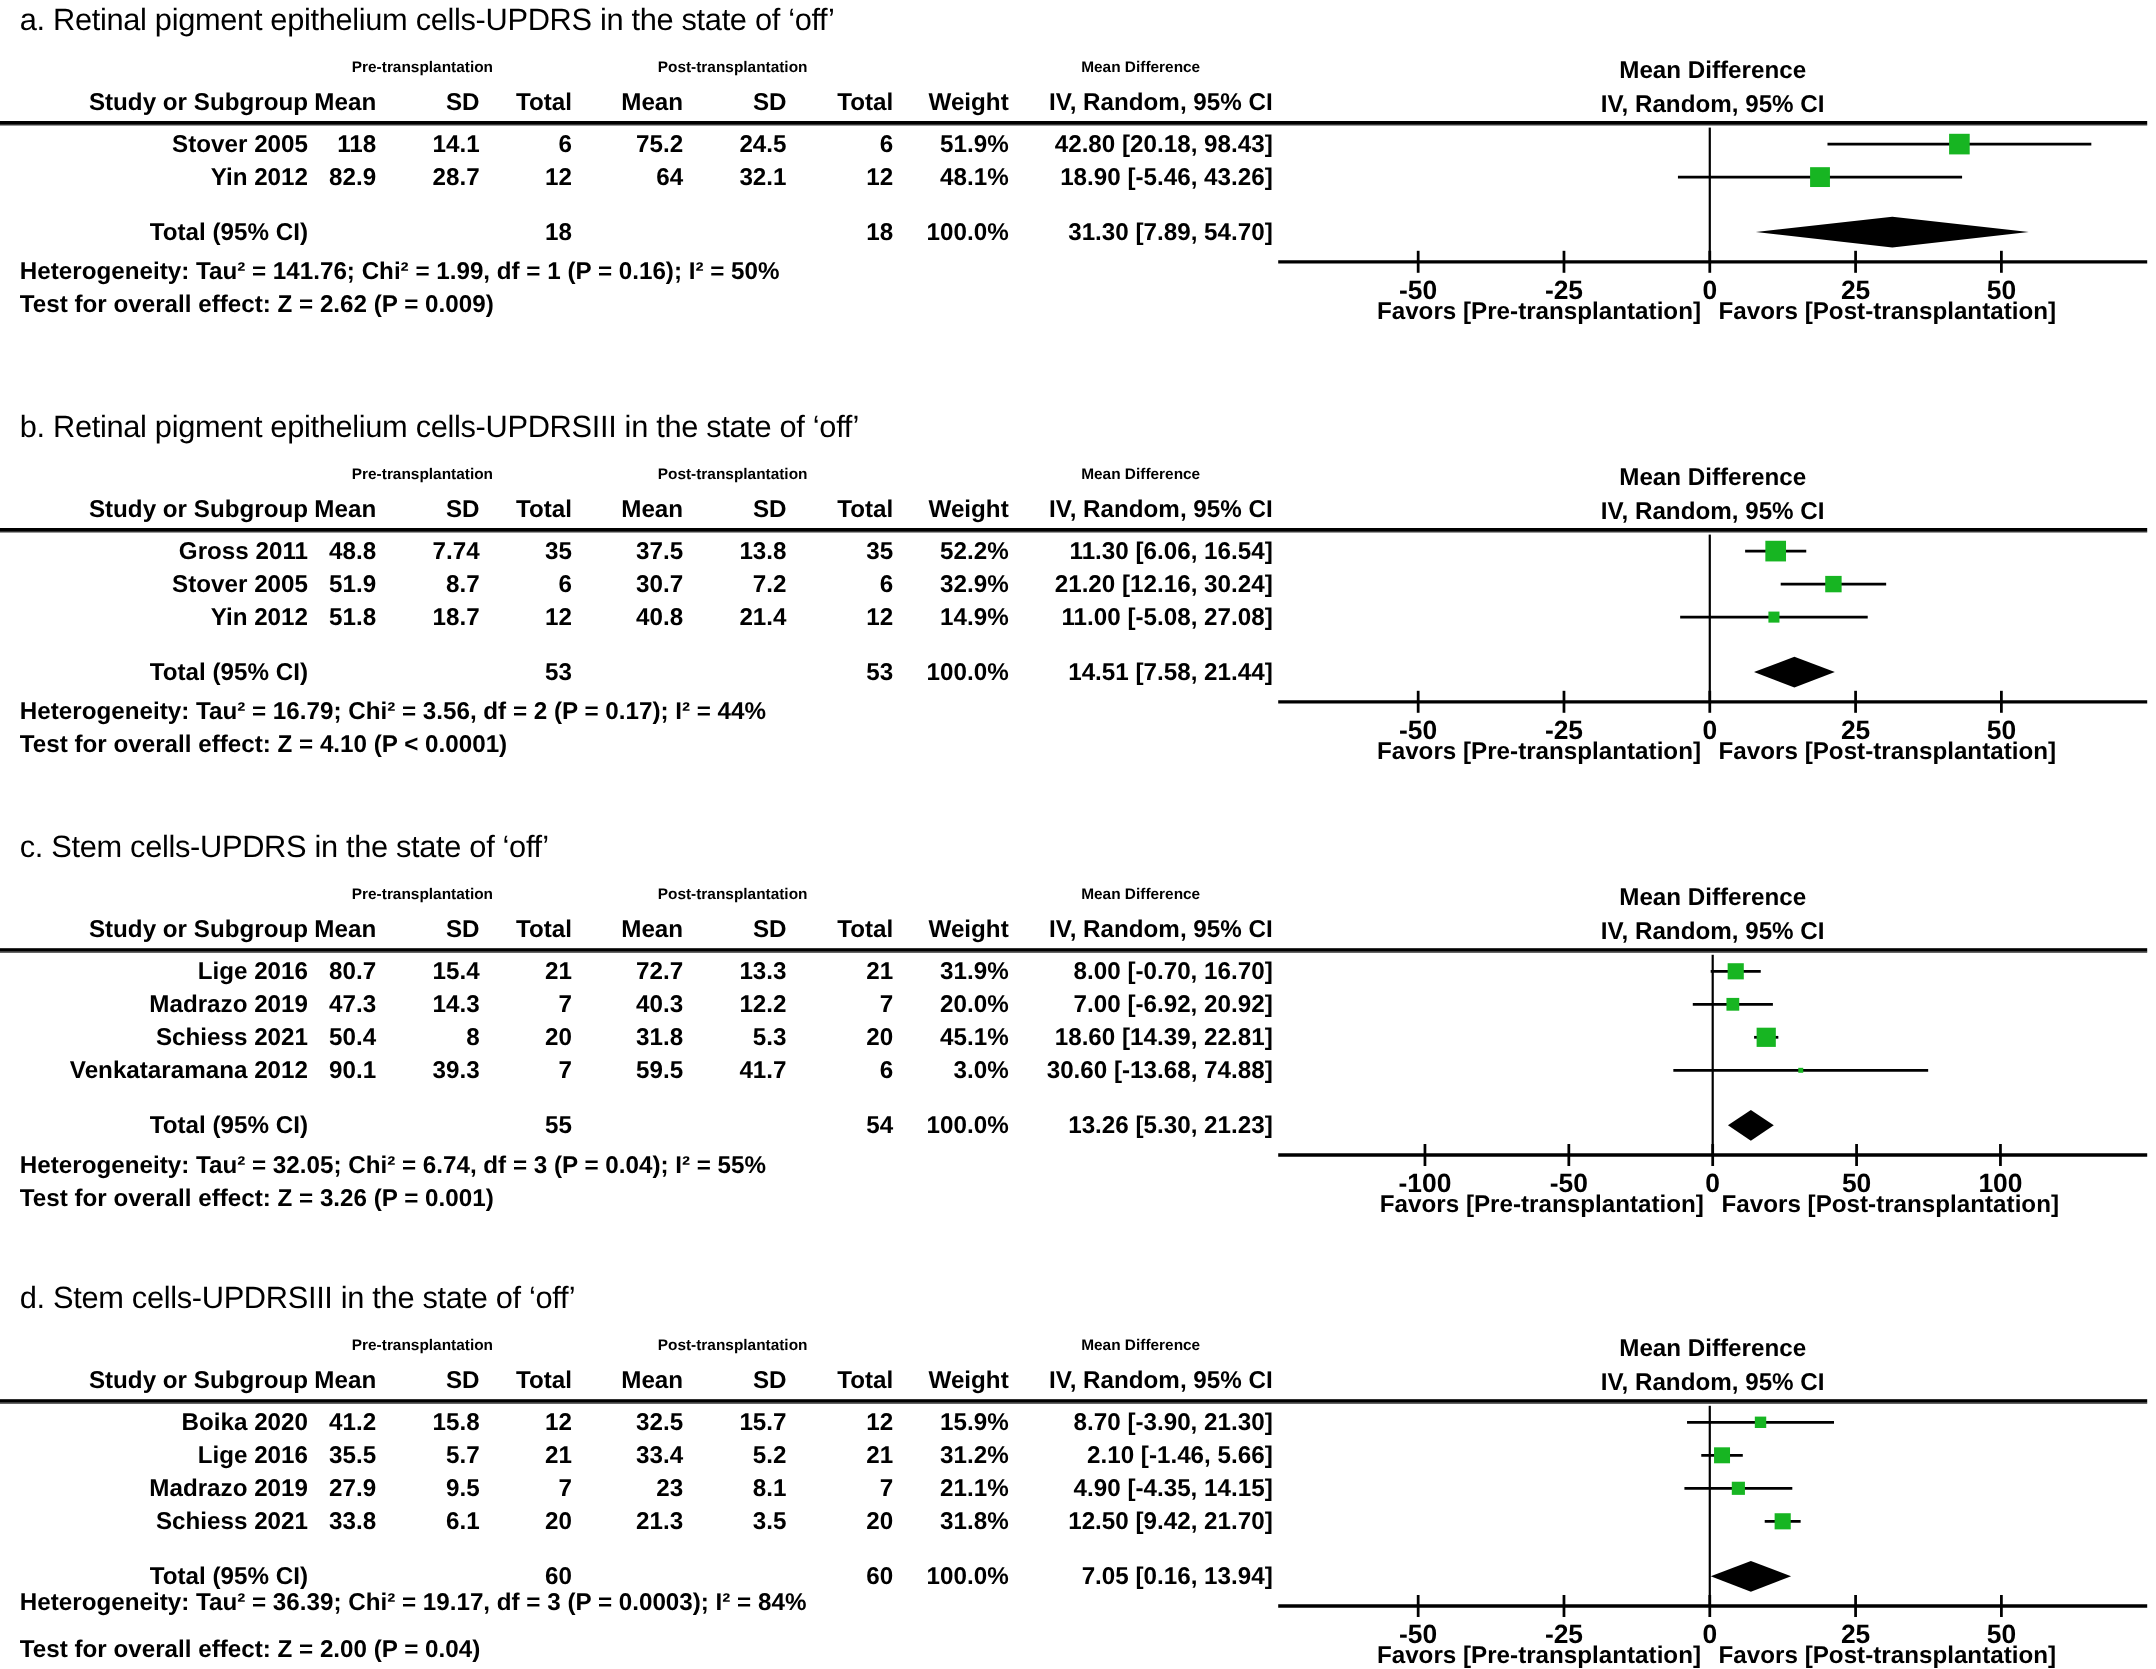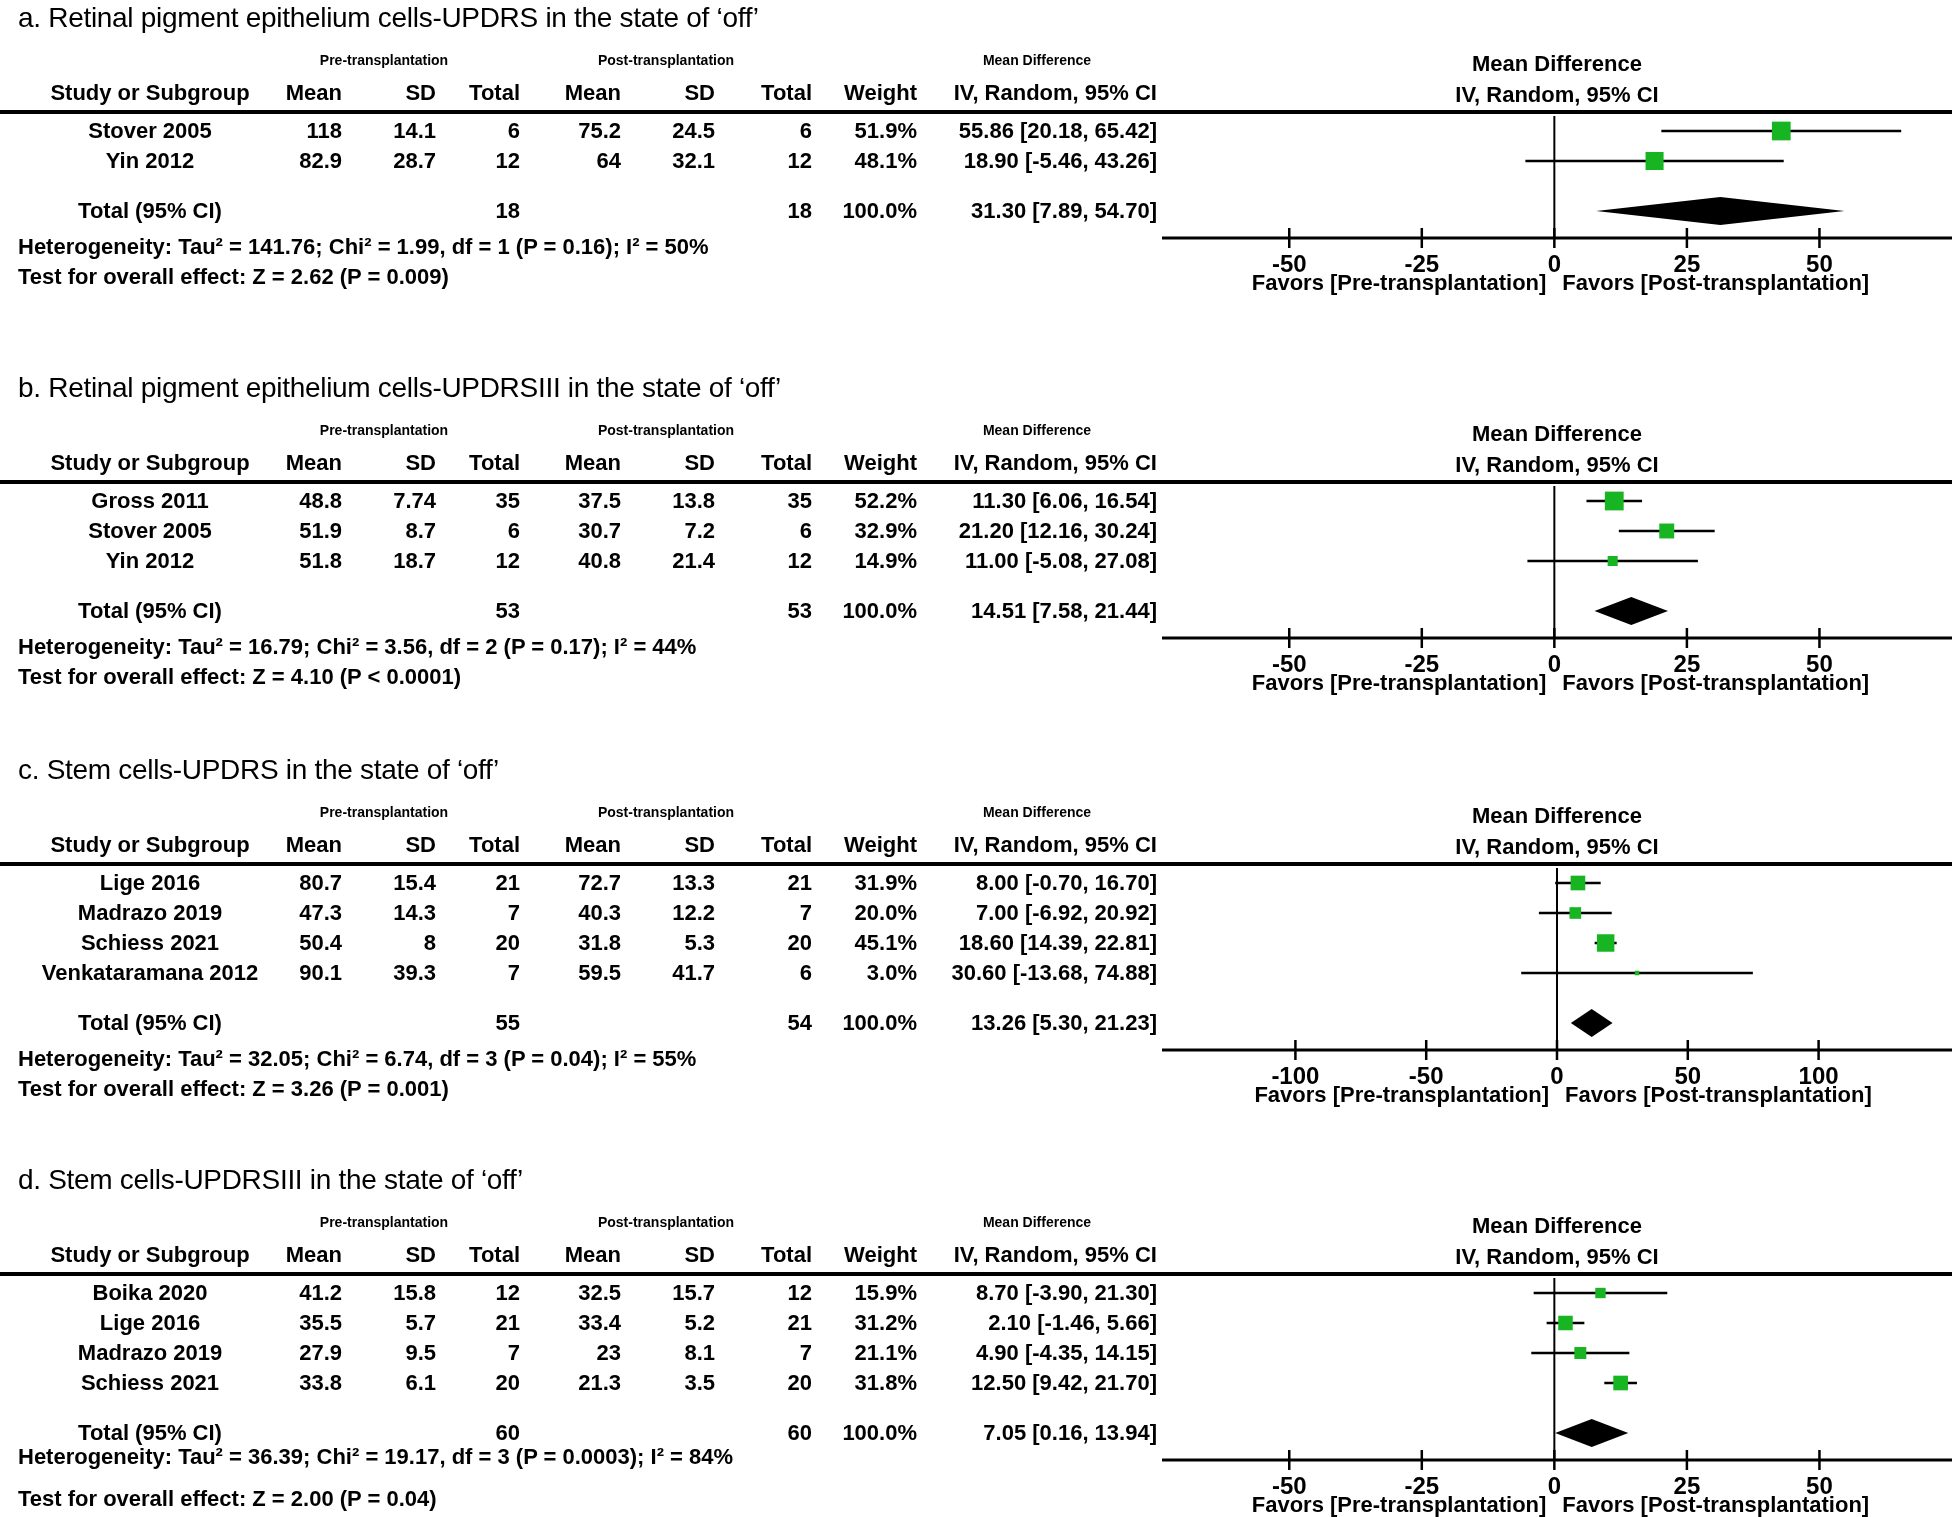--- a/index.html
+++ b/index.html
@@ -19,21 +19,21 @@
   .group-label{
     position:absolute;top:44px;height:28px;line-height:28px;
     font-size:14px;font-weight:700;text-align:center;white-space:nowrap;
   }
   .trow{
     position:absolute;left:20px;display:grid;
     grid-template-columns:260px 62px 94px 84px 101px 94px 97px 105px 240px;
     height:30px;line-height:30px;font-size:22px;white-space:nowrap;
   }
   .trow > div{text-align:right;overflow:visible;}
-  .trow > div:first-child{text-align:center;}
+  .trow > div:first-child{text-align:right;}
   .head-row{top:76px;font-weight:700;}
   .data-row{font-weight:600;}
   .total-row{font-weight:700;}
   .rule{
     position:absolute;left:0;top:108px;width:1952px;height:4px;
     border-top:3px solid #000;border-bottom:1px solid #000;box-sizing:border-box;
   }
   .stat-line{
     position:absolute;left:18px;height:30px;line-height:30px;
     font-size:22px;font-weight:600;white-space:nowrap;
@@ -70,21 +70,21 @@
       <div class="rule"></div>
       <div class="trow data-row" style="top: 114px;">
         <div>Stover 2005</div>
         <div>118</div>
         <div>14.1</div>
         <div>6</div>
         <div>75.2</div>
         <div>24.5</div>
         <div>6</div>
         <div>51.9%</div>
-        <div>55.86 [20.18, 65.42]</div>
+        <div>42.80 [20.18, 98.43]</div>
       </div>
       <div class="trow data-row" style="top: 144px;">
         <div>Yin 2012</div>
         <div>82.9</div>
         <div>28.7</div>
         <div>12</div>
         <div>64</div>
         <div>32.1</div>
         <div>12</div>
         <div>48.1%</div>

